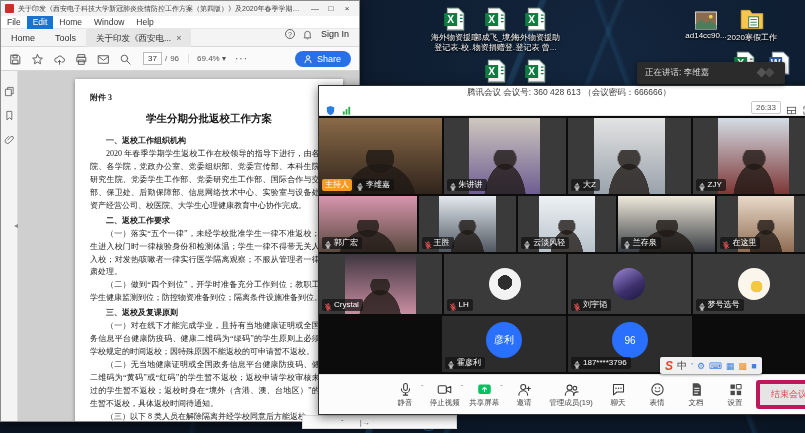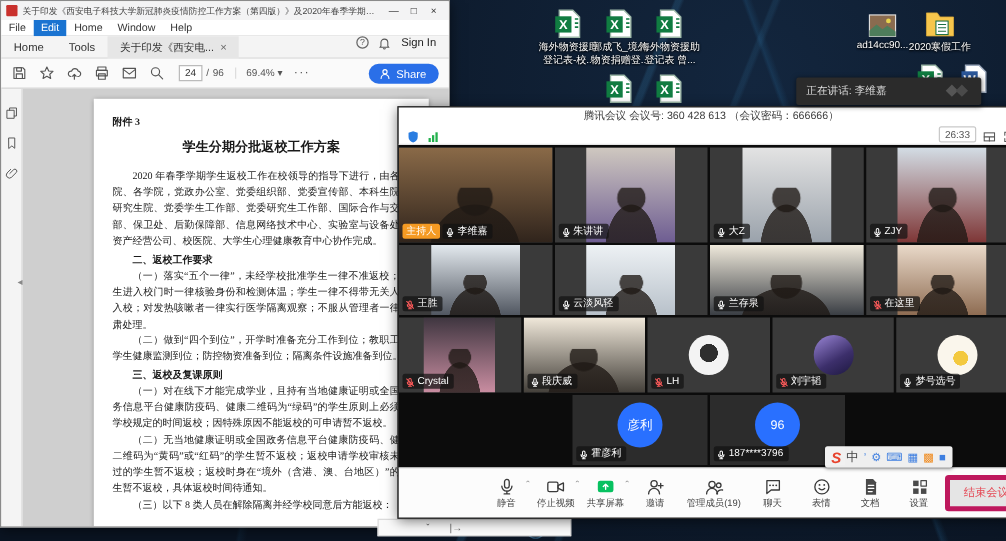--- a/index.html
+++ b/index.html
@@ -81,21 +81,21 @@
   .minfo .mi{width:11px;height:11px}
   .minfo .mi svg{width:100%;height:100%;fill:none;stroke:none}
   .minfo .sp{flex:1}
   .timer{font-size:8px;color:#555;border:1px solid #c9c9c9;border-radius:2px;padding:0 4px;line-height:11px}
   .minfo .ctl{width:11px;height:11px;cursor:pointer}
   .minfo .ctl svg{width:100%;height:100%;stroke:#555;fill:none;stroke-width:1.8;stroke-linecap:round}
   #grid{flex:1;background:#0c0c0c;padding:2px 4px 0 0;display:flex;flex-direction:column;gap:2px;overflow:hidden}
   .vrow{display:flex;gap:2px}
   .vrow1{height:76px}.vrow2{height:56px}.vrow3{height:60px}.vrow4{height:56px;justify-content:center}
   .vrow1 .tile,.vrow2 .tile,.vrow3 .tile{flex:1}
-  .vrow4 .tile{width:108px;flex:0 0 auto}
+  .vrow4 .tile{width:124px;flex:0 0 auto}
   .tile{position:relative;background:#3a3a3a;overflow:hidden;cursor:pointer}
   .vrow4 .tile{background:#2c2c2c}
   .video{position:absolute;inset:0}
   .video.pillar{left:21%;right:21%}
   .sil{position:absolute;left:50%;bottom:-12%;transform:translateX(-50%);width:80%;height:70%;
     background:radial-gradient(circle at 50% 16%, rgba(30,24,20,.78) 21%, transparent 22%),
                radial-gradient(ellipse at 50% 100%, rgba(30,24,20,.78) 52%, transparent 53%)}
   .avwrap{position:absolute;inset:0;display:flex;align-items:center;justify-content:center}
   .av{width:32px;height:32px;border-radius:50%;display:flex;align-items:center;justify-content:center}
   .vrow4 .av{width:36px;height:36px;margin-top:-8px}
@@ -259,21 +259,21 @@
           <span class="pti"><svg viewBox="0 0 24 24">
               <rect x="3" y="5" width="18" height="14"></rect>
               <path d="M3 6.5l9 7 9-7"></path>
             </svg></span>
           <span class="pti"><svg viewBox="0 0 24 24">
               <circle cx="10" cy="10" r="6"></circle>
               <path d="M14.7 14.7L20.5 20.5"></path>
             </svg></span>
         </span>
       <span class="pagenav">
-        <span class="pagebox">24</span>
+        <span class="pagebox">37</span>
         <span>/</span>
         <span>96</span>
       </span>
       <span class="zoomctl"><span>69.4%</span> ▾</span>
       <span class="more">···</span>
       <span class="sharebtn">
         <span class="pi"><svg viewBox="0 0 24 24">
               <circle cx="12" cy="8" r="4"></circle>
               <path d="M4.5 21a7.5 7.5 0 0 1 15 0"></path>
             </svg></span>
@@ -290,20 +290,21 @@
               <path d="M7 3h10v18l-5-4.2L7 21z"></path>
             </svg></span>
           <span class="sbi"><svg viewBox="0 0 24 24">
               <path d="M8.5 12.5l6.5-6.5a3.4 3.4 0 0 1 4.8 4.8l-8.6 8.6a5.4 5.4 0 0 1-7.6-7.6L10 5.4"></path>
             </svg></span>
         </div>
       <div class="docarea">
         <div class="page" id="doc-page">
             <div class="blk label">附件 3</div>
             <div class="blk title">学生分期分批返校工作方案</div>
+            <div class="blk heading">一、返校工作组织机构</div>
             <div class="blk para">2020 年春季学期学生返校工作在校领导的指导下进行，由各书院、各学院，党政办公室、党委组织部、党委宣传部、本科生院、研究生院、党委学生工作部、党委研究生工作部、国际合作与交流部、保卫处、后勤保障部、信息网络技术中心、实验室与设备处、资产经营公司、校医院、大学生心理健康教育中心协作完成。</div>
             <div class="blk heading">二、返校工作要求</div>
             <div class="blk para">（一）落实“五个一律”，未经学校批准学生一律不准返校；学生进入校门时一律核验身份和检测体温；学生一律不得带无关人员入校；对发热咳嗽者一律实行医学隔离观察；不服从管理者一律严肃处理。</div>
             <div class="blk para">（二）做到“四个到位”，开学时准备充分工作到位；教职工及学生健康监测到位；防控物资准备到位；隔离条件设施准备到位。</div>
             <div class="blk heading">三、返校及复课原则</div>
             <div class="blk para">（一）对在线下才能完成学业，且持有当地健康证明或全国政务信息平台健康防疫码、健康二维码为“绿码”的学生原则上必须按学校规定的时间返校；因特殊原因不能返校的可申请暂不返校。</div>
             <div class="blk para">（二）无当地健康证明或全国政务信息平台健康防疫码、健康二维码为“黄码”或“红码”的学生暂不返校；返校申请学校审核未通过的学生暂不返校；返校时身在“境外（含港、澳、台地区）”的学生暂不返校，具体返校时间待通知。</div>
             <div class="blk para">（三）以下 8 类人员在解除隔离并经学校同意后方能返校：</div>
           </div>
       </div>
@@ -406,20 +407,35 @@
                     <path d="M5.5 11a6.5 6.5 0 0 0 13 0"></path>
                     <path d="M12 17.5V21M8.5 21h7"></path>
                   </svg></span>
                 <span class="pname">ZJY</span>
               </span>
             </div>
           </div>
         </div>
         <div class="vrow vrow2">
           <div class="tile">
+            <div class="video" style="background:linear-gradient(180deg, #d795ad, #59493f)">
+              <div class="sil"></div>
+            </div>
+            <div class="badges">
+              <span class="nbadge">
+                <span class="bmic"><svg viewBox="0 0 24 24">
+                    <rect x="9" y="2.5" width="6" height="11" rx="3"></rect>
+                    <path d="M5.5 11a6.5 6.5 0 0 0 13 0"></path>
+                    <path d="M12 17.5V21M8.5 21h7"></path>
+                  </svg></span>
+                <span class="pname">郭广宏</span>
+              </span>
+            </div>
+          </div>
+          <div class="tile">
             <div class="video pillar" style="background:linear-gradient(180deg, #e3e9ee, #515761)">
               <div class="sil"></div>
             </div>
             <div class="badges">
               <span class="nbadge muted">
                 <span class="bmic"><svg viewBox="0 0 24 24">
                     <rect x="9" y="2.5" width="6" height="11" rx="3"></rect>
                     <path d="M5.5 11a6.5 6.5 0 0 0 13 0"></path>
                     <path d="M12 17.5V21M8.5 21h7"></path>
                     <path d="M4 3.5l16.5 16.5"></path>
@@ -482,35 +498,20 @@
             </div>
             <div class="badges">
               <span class="nbadge muted">
                 <span class="bmic"><svg viewBox="0 0 24 24">
                     <rect x="9" y="2.5" width="6" height="11" rx="3"></rect>
                     <path d="M5.5 11a6.5 6.5 0 0 0 13 0"></path>
                     <path d="M12 17.5V21M8.5 21h7"></path>
                     <path d="M4 3.5l16.5 16.5"></path>
                   </svg></span>
                 <span class="pname">Crystal</span>
-              </span>
-            </div>
-          </div>
-          <div class="tile">
-            <div class="video" style="background:linear-gradient(180deg, #f0e8da, #44403a)">
-              <div class="sil"></div>
-            </div>
-            <div class="badges">
-              <span class="nbadge">
-                <span class="bmic"><svg viewBox="0 0 24 24">
-                    <rect x="9" y="2.5" width="6" height="11" rx="3"></rect>
-                    <path d="M5.5 11a6.5 6.5 0 0 0 13 0"></path>
-                    <path d="M12 17.5V21M8.5 21h7"></path>
-                  </svg></span>
-                <span class="pname">段庆威</span>
               </span>
             </div>
           </div>
           <div class="tile">
             <div class="avwrap">
               <div class="av" style="background:radial-gradient(circle at 50% 45%, #2e2e2e 30%, #f3f3f3 31%)"></div>
             </div>
             <div class="badges">
               <span class="nbadge muted">
                 <span class="bmic"><svg viewBox="0 0 24 24">

